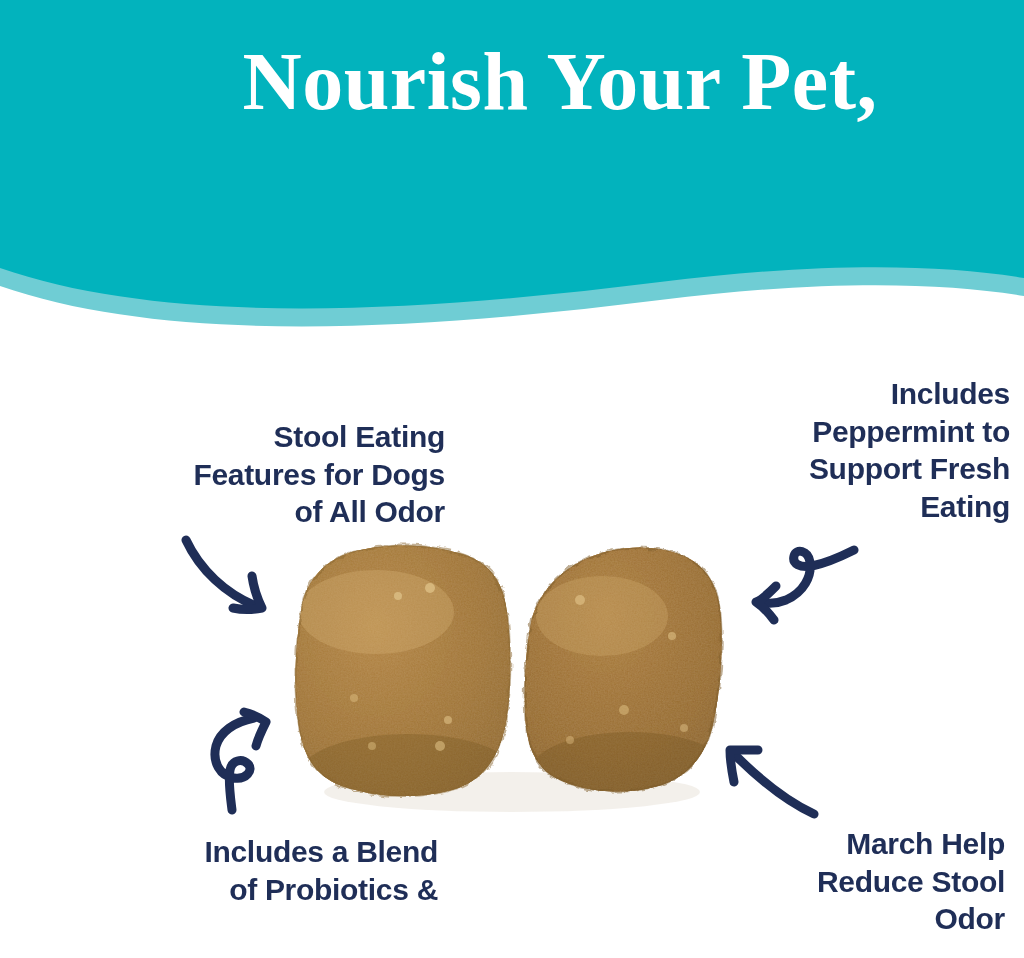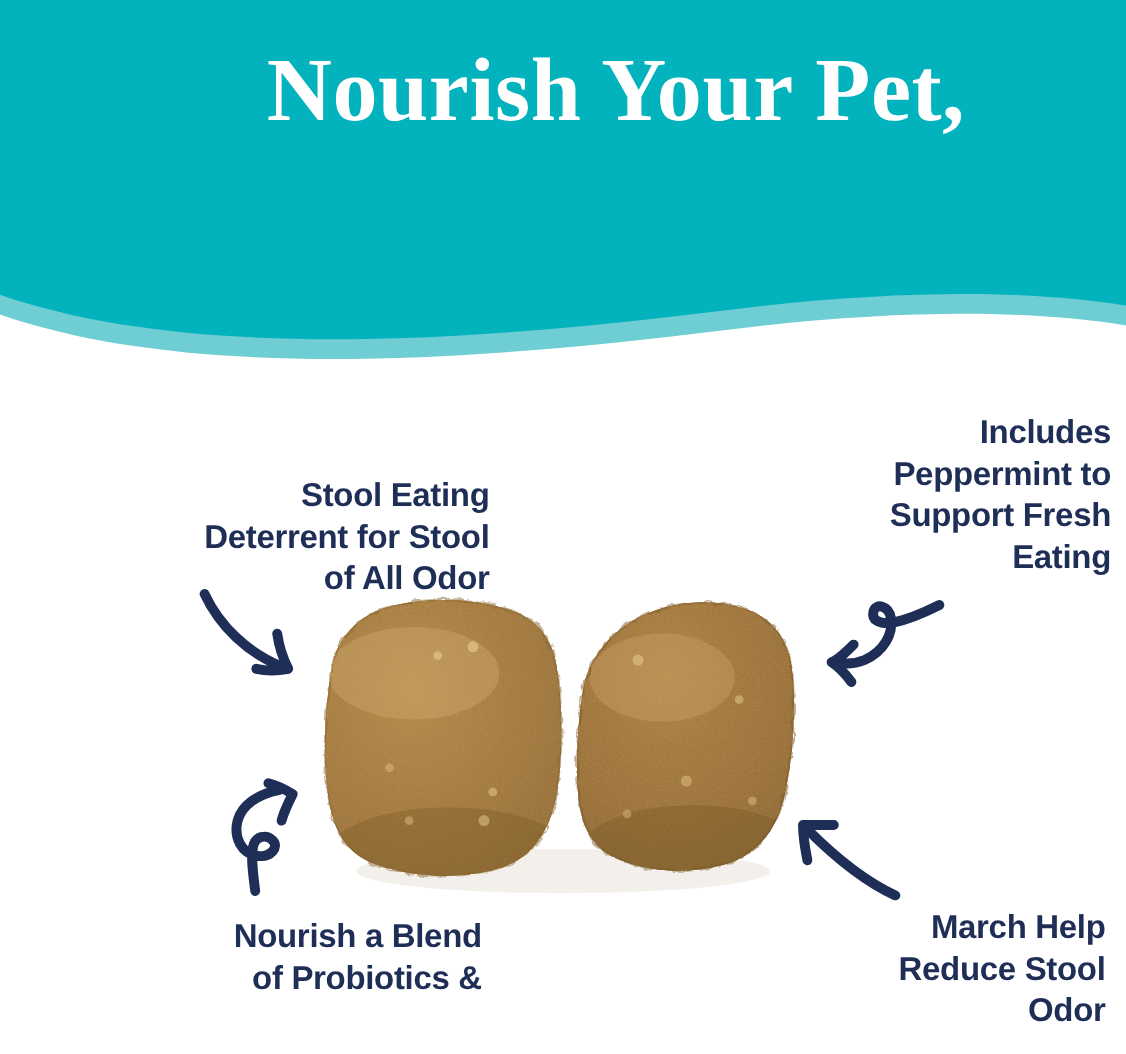--- a/index.html
+++ b/index.html
@@ -66,21 +66,21 @@
     color: #1f2e57;
     font-family: "Liberation Sans", sans-serif;
     font-weight: bold;
     font-size: 30px;
     line-height: 1.25;
     text-align: right;
     letter-spacing: -0.3px;
   }
   .callout .cl-line { display: block; }
 
-  #callout-top-left   { left: 55px;  top: 432px; width: 390px; }
+  #callout-top-left   { left: 55px;  top: 418px; width: 390px; }
   #callout-top-right  { left: 690px; top: 375px; width: 320px; }
   #callout-bottom-left{ left: 58px;  top: 833px; width: 380px; }
   #callout-bottom-right{left: 675px; top: 825px; width: 330px; }
 
   
   .arrow-svg {
     position: absolute;
     overflow: visible;
   }
   .arrow-stroke {
@@ -114,41 +114,41 @@
       <path d="M0,268 C170,327 420,312 660,282 C820,262 940,264 1024,278 L1024,0 L0,0 Z" fill="#02b3bd"></path>
     </svg>
 
     <div id="header-title">
       <span class="title-line">Nourish Your Pet,</span>
     </div>
   </div>
 
   <div class="callout" id="callout-top-left">
     <span class="cl-line">Stool Eating</span>
-    <span class="cl-line">Deterrent for Stool</span>
+    <span class="cl-line">Features for Dogs</span>
     <span class="cl-line">of All Odor</span>
   </div>
   <svg class="arrow-svg" style="left:178px; top:528px; width:130px; height:95px;" viewBox="0 0 130 95">
     <path class="arrow-stroke" d="M8,12 C22,42 48,66 78,78"></path>
     <path class="arrow-stroke" d="M74,48 C76,62 80,72 84,80 C74,82 64,82 55,80"></path>
   </svg>
 
   <div class="callout" id="callout-top-right">
     <span class="cl-line">Includes</span>
     <span class="cl-line">Peppermint to</span>
     <span class="cl-line">Support Fresh</span>
     <span class="cl-line">Eating</span>
   </div>
   <svg class="arrow-svg" style="left:742px; top:540px; width:122px; height:92px;" viewBox="0 0 122 92">
     <path class="arrow-stroke" d="M112,10 C96,18 80,24 70,26 C58,28 50,24 52,16 C54,8 66,10 68,22 C70,36 62,52 44,60 C34,64 26,64 18,62"></path>
     <path class="arrow-stroke" d="M34,46 C26,54 20,60 14,62 C20,66 26,72 32,80"></path>
   </svg>
 
   <div class="callout" id="callout-bottom-left">
-    <span class="cl-line">Nourish a Blend</span>
+    <span class="cl-line">Includes a Blend</span>
     <span class="cl-line">of Probiotics &amp;</span>
   </div>
   <svg class="arrow-svg" style="left:196px; top:708px; width:112px; height:105px;" viewBox="0 0 112 105">
     <path class="arrow-stroke" d="M36,102 C34,86 32,72 34,62 C36,52 46,50 52,56 C58,62 50,72 38,70 C24,68 16,54 20,38 C24,24 38,14 58,10"></path>
     <path class="arrow-stroke" d="M48,4 C56,6 64,10 70,14 C66,22 62,30 60,38"></path>
   </svg>
 
   <div class="callout" id="callout-bottom-right">
     <span class="cl-line">March Help</span>
     <span class="cl-line">Reduce Stool</span>

